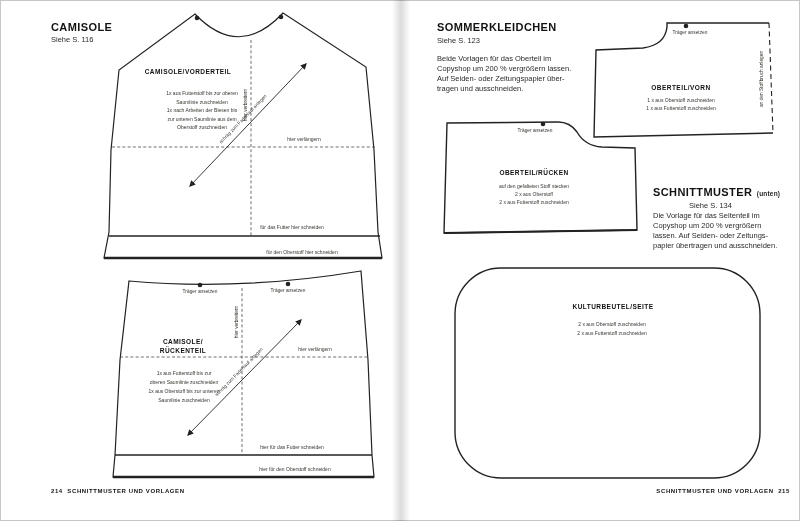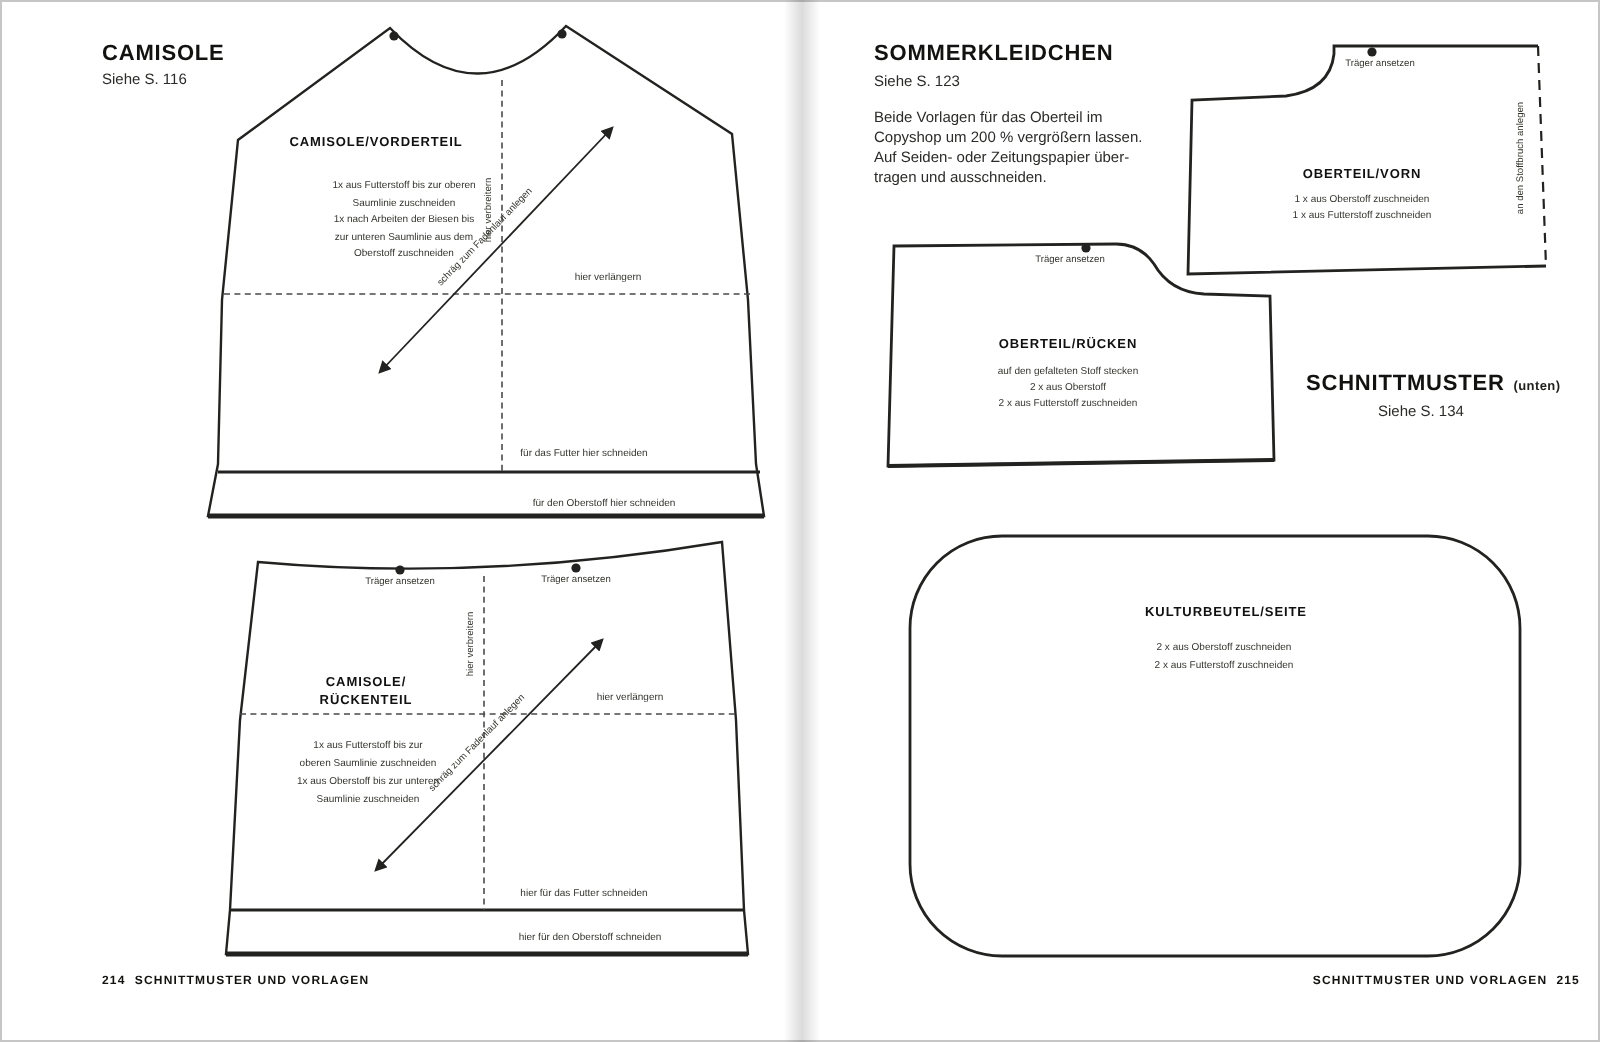--- a/index.html
+++ b/index.html
@@ -141,20 +141,26 @@
       <div>auf den gefalteten Stoff stecken</div>
       <div>2 x aus Oberstoff</div>
       <div>2 x aus Futterstoff zuschneiden</div>
     </div>
 
     <div class="abs" style="left:250px;top:182px;">
       <span class="h1">SCHNITTMUSTER</span>
       <span class="h1s">(unten)</span>
     </div>
     <div class="abs sub" style="left:250px;top:201px;margin-left:36px;">Siehe S. 134</div>
+    <div class="para" style="left:250px;top:211px;width:145px;">
+      <div>Die Vorlage für das Seitenteil im</div>
+      <div>Copyshop um 200 % vergrößern</div>
+      <div>lassen. Auf Seiden- oder Zeitungs-</div>
+      <div>papier übertragen und ausschneiden.</div>
+    </div>
 
     <div class="ctr ptitle" style="left:210px;top:303px;">KULTURBEUTEL/SEITE</div>
     <div class="instr instr9" style="left:209px;top:320px;">
       <div>2 x aus Oberstoff zuschneiden</div>
       <div>2 x aus Futterstoff zuschneiden</div>
     </div>
 
     <div class="abs footer" style="right:10px;top:488px;text-align:right;">
       <span>SCHNITTMUSTER UND VORLAGEN</span>&nbsp;&nbsp;<span>215</span>
     </div>

